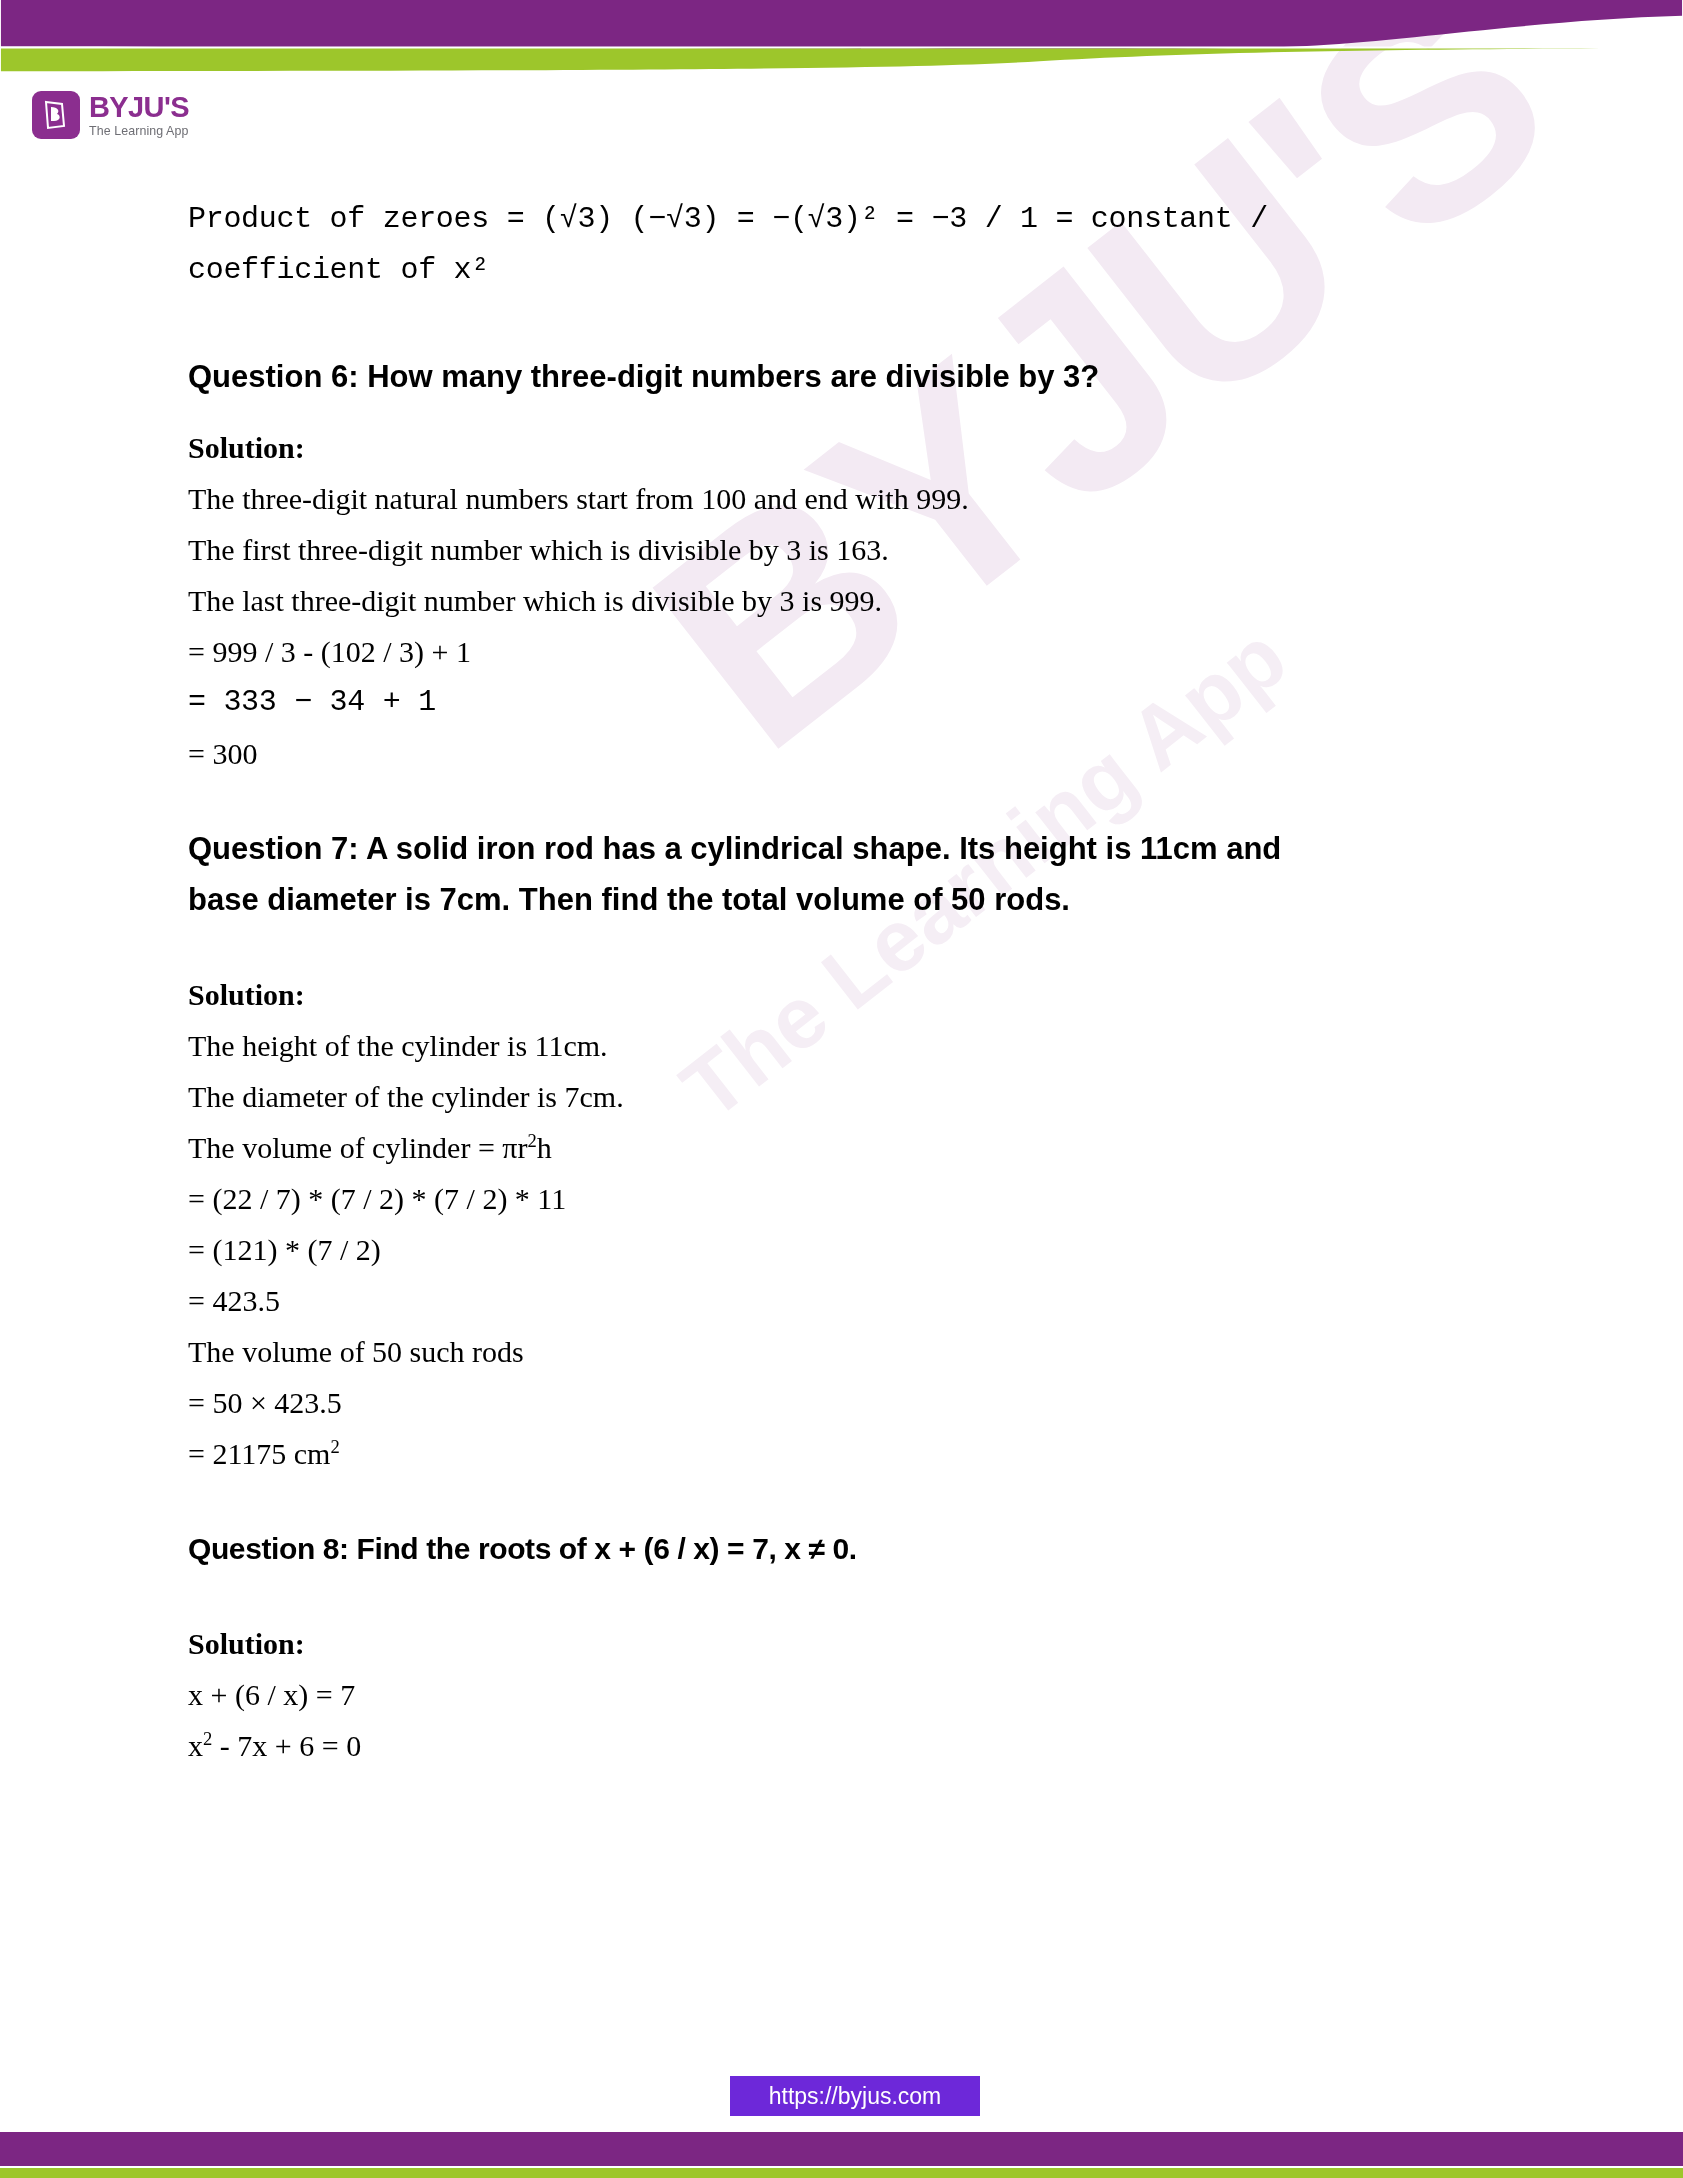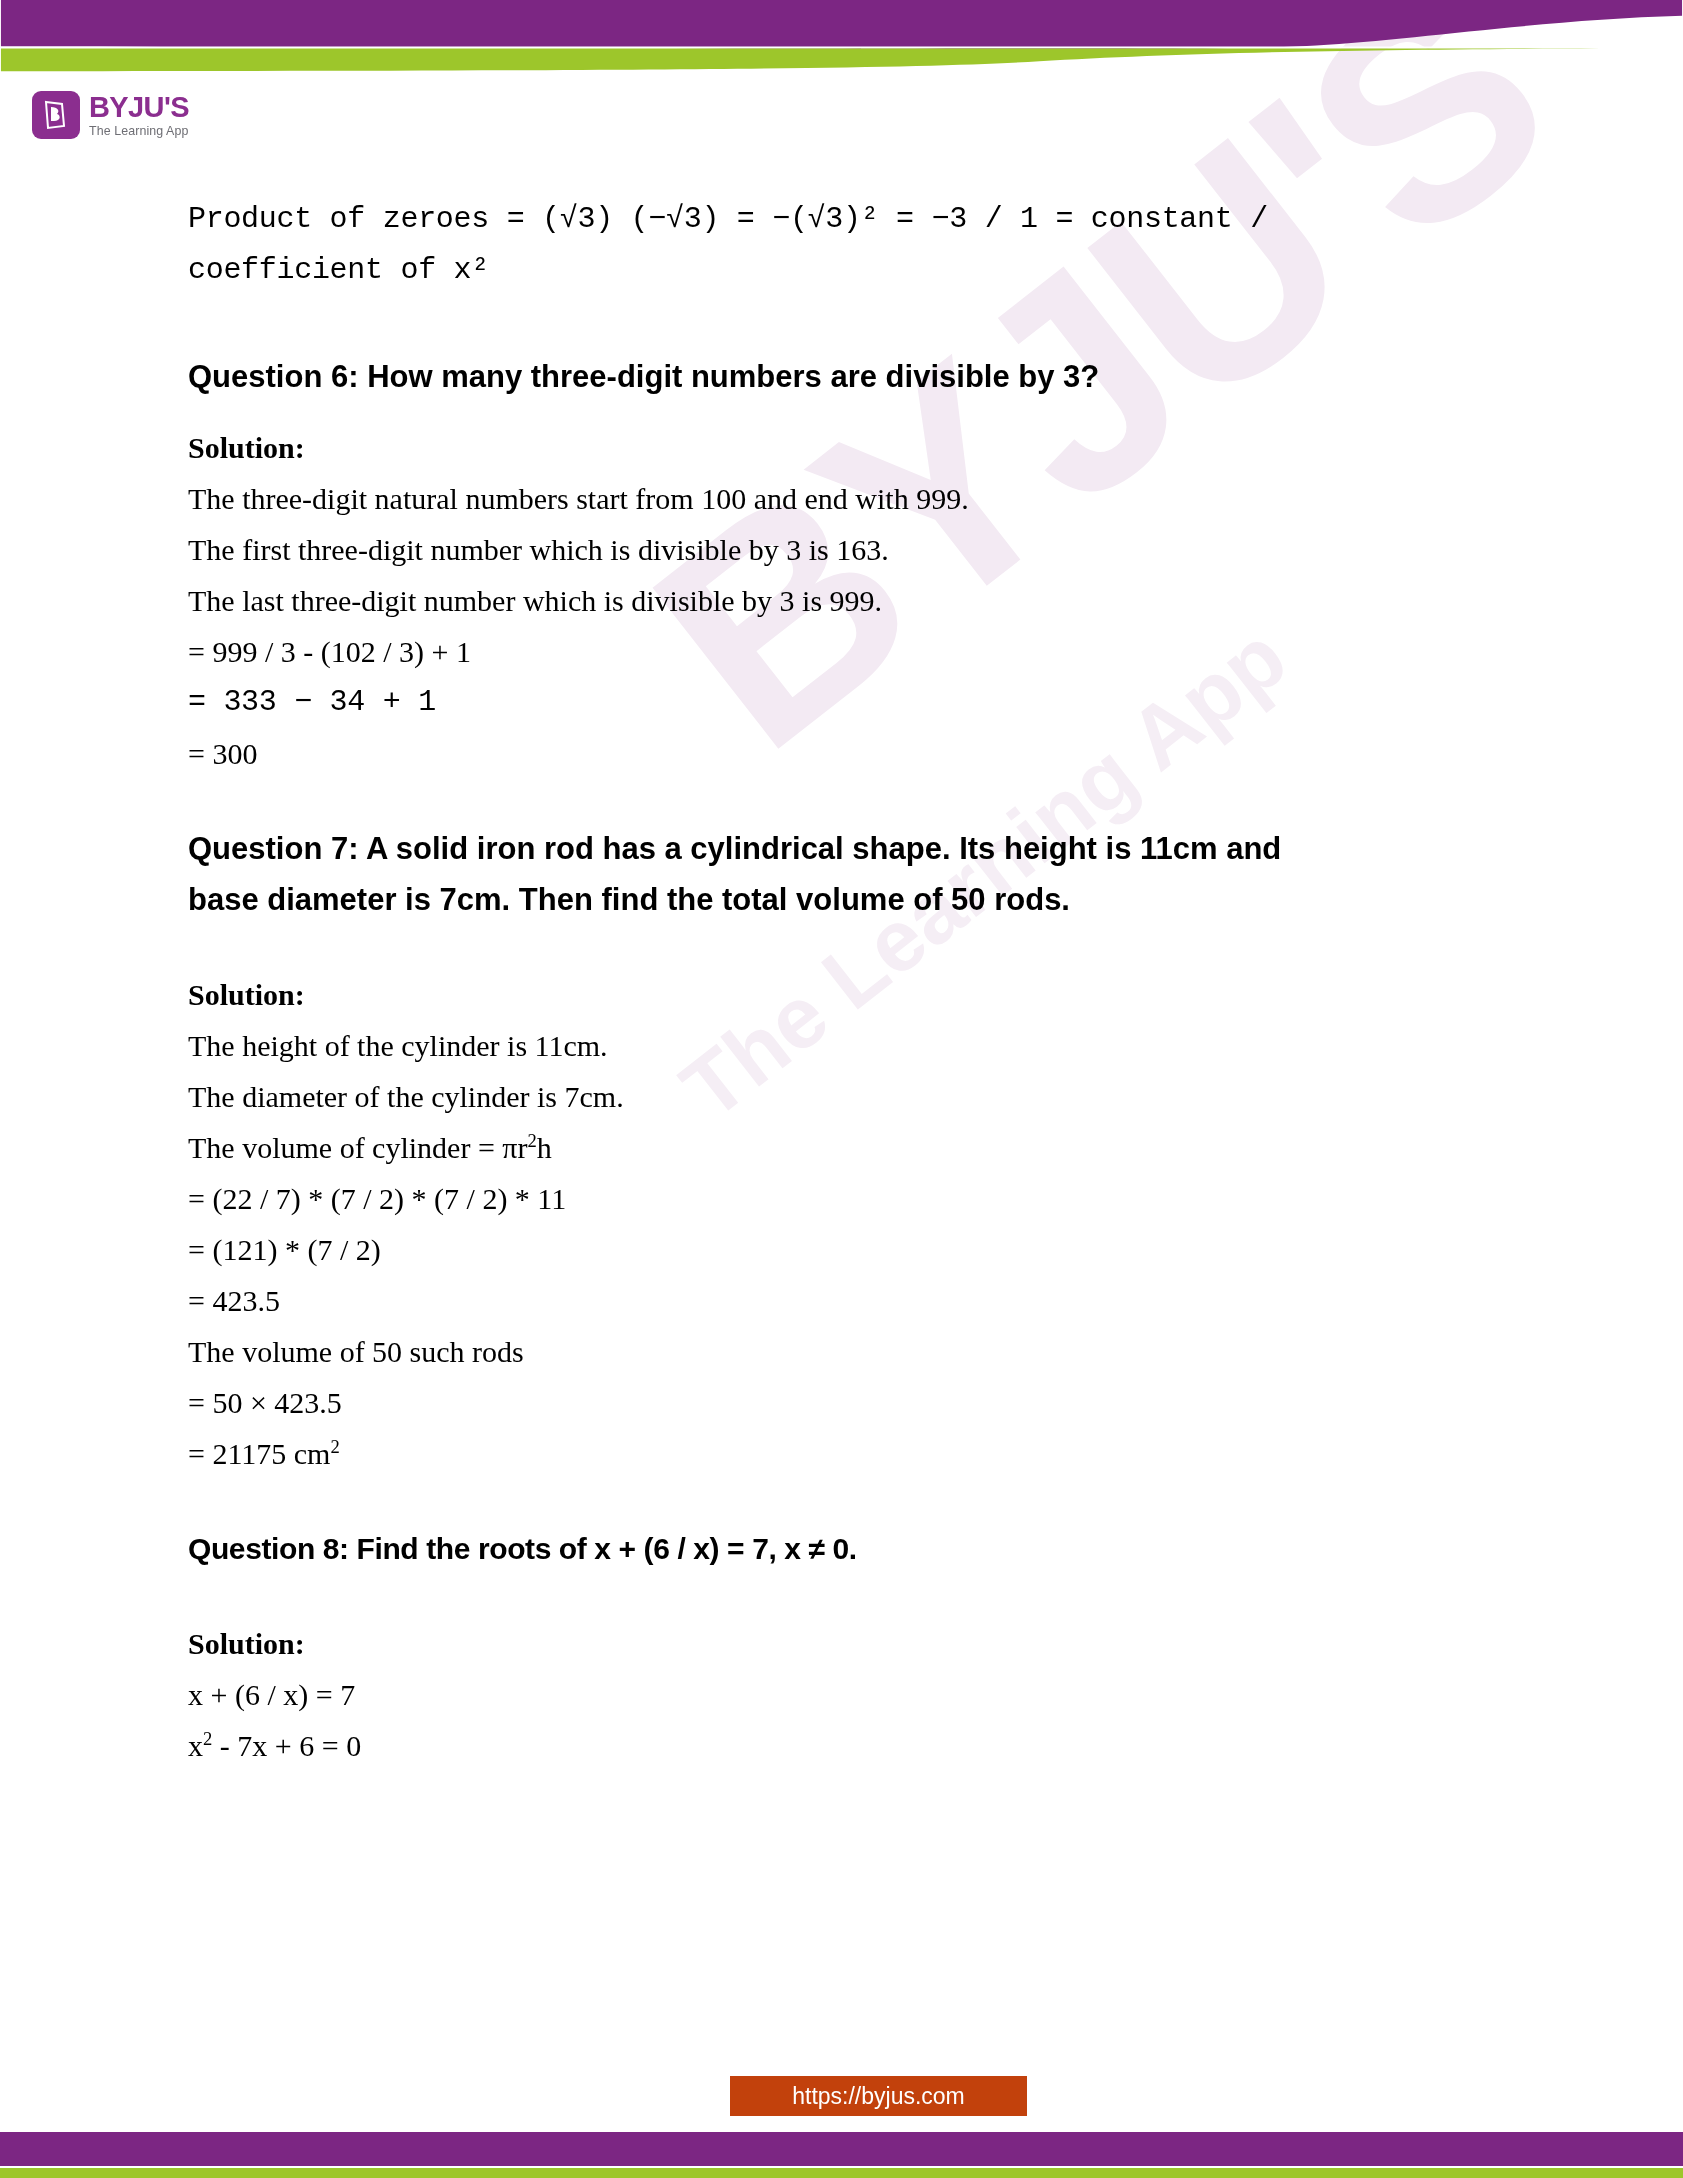--- a/index.html
+++ b/index.html
@@ -140,23 +140,23 @@
   .gap-lg { height: 55px; }
   .gap-md { height: 44px; }
   .gap-sm { height: 20px; }
   sup { font-size: 0.62em; vertical-align: super; line-height: 0; }
 
   
   #footer-url {
     position: absolute;
     left: 730px;
     top: 2076px;
-    width: 297px;
+    width: 250px;
     height: 40px;
-    background: #c2410c;
+    background: #6d28d9;
     color: #ffffff;
     display: flex;
     align-items: center;
     justify-content: center;
     font-family: "Liberation Sans", sans-serif;
     font-size: 23px;
     z-index: 6;
     text-align: center;
   }
   #bottom-band-wrap {

